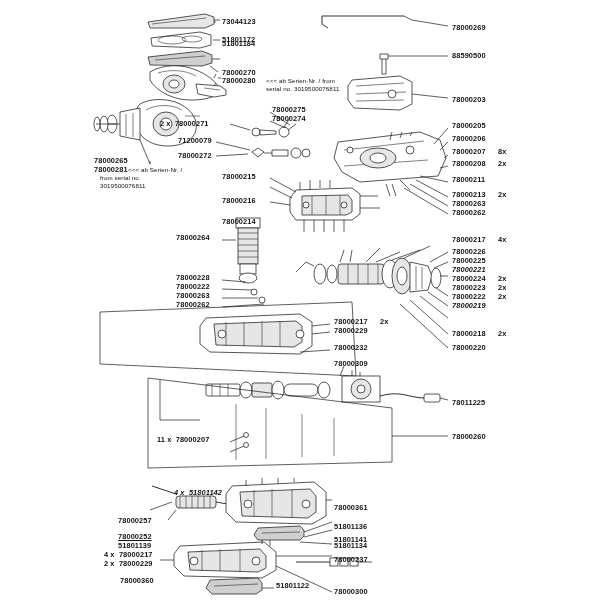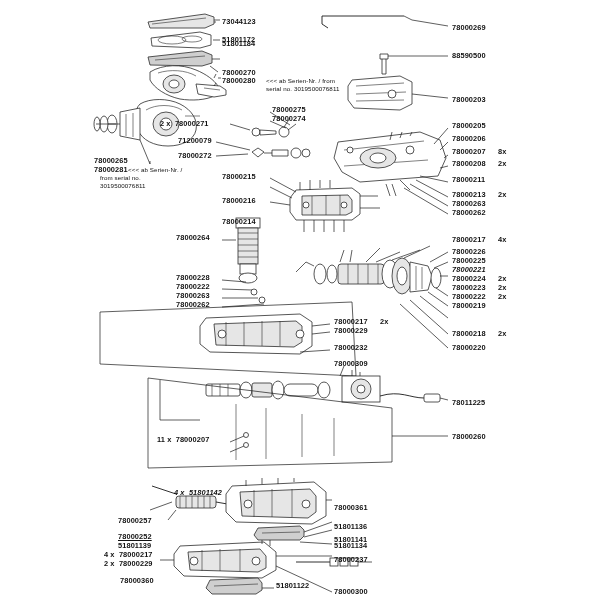--- a/index.html
+++ b/index.html
@@ -384,21 +384,21 @@
 <div class="lbl" style="left:452px;top:200px;">78000263</div>
 <div class="lbl" style="left:452px;top:209px;">78000262</div>
 
 <div class="lbl" style="left:452px;top:236px;">78000217</div>
 <div class="lbl" style="left:452px;top:248px;">78000226</div>
 <div class="lbl" style="left:452px;top:257px;">78000225</div>
 <div class="lbl" style="left:452px;top:266px;font-style:italic;">78000221</div>
 <div class="lbl" style="left:452px;top:275px;">78000224</div>
 <div class="lbl" style="left:452px;top:284px;">78000223</div>
 <div class="lbl" style="left:452px;top:293px;">78000222</div>
-<div class="lbl" style="left:452px;top:302px;">78000219</div>
+<div class="lbl" style="left:452px;top:302px;font-style:italic;">78000219</div>
 <div class="lbl" style="left:452px;top:330px;">78000218</div>
 <div class="lbl" style="left:452px;top:344px;">78000220</div>
 
 <div class="lbl" style="left:334px;top:318px;">78000217</div>
 <div class="lbl" style="left:334px;top:327px;">78000229</div>
 <div class="lbl" style="left:334px;top:344px;">78000232</div>
 <div class="lbl" style="left:334px;top:360px;">78000309</div>
 <div class="lbl" style="left:452px;top:399px;">78011225</div>
 <div class="lbl" style="left:452px;top:433px;">78000260</div>
 

